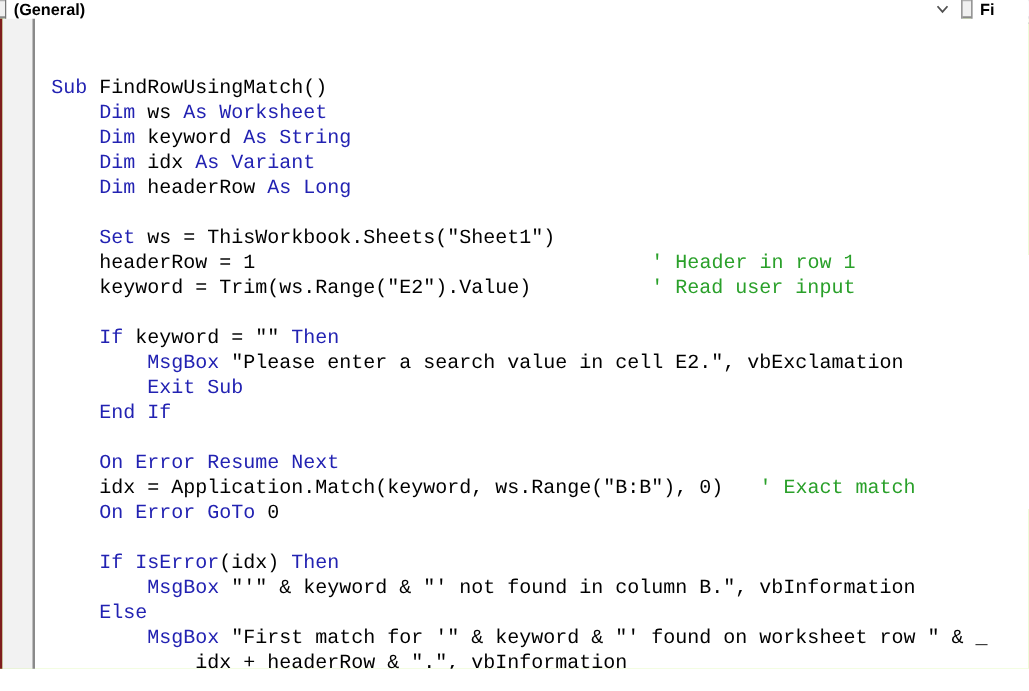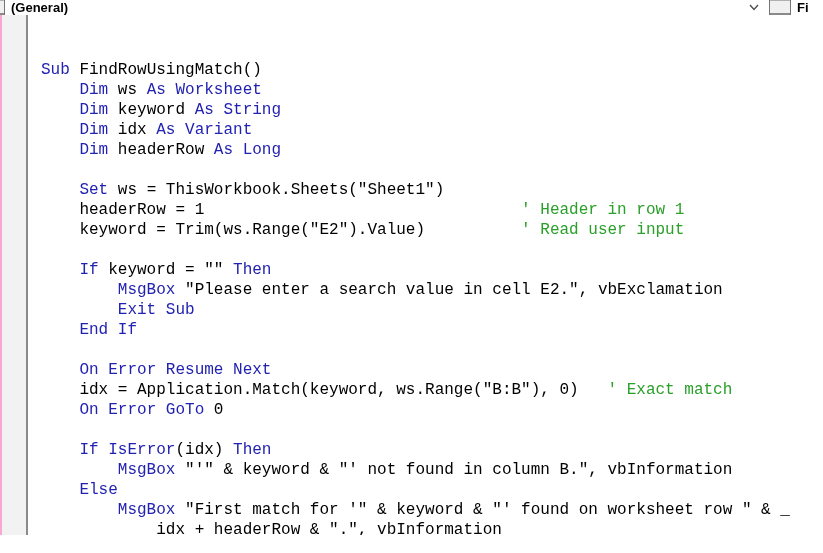--- a/index.html
+++ b/index.html
@@ -12,36 +12,36 @@
     font-family:"Liberation Sans",sans-serif;
   }
   .window{width:823px;height:553px;overflow:hidden;background:#ffffff;}
 
   
   .topbar{
     height:15px;background:#f0f0f0;
     border-top:1px solid #b0b0b0;
     border-bottom:2px solid #8a8a8a;
     display:flex;align-items:center;
-    padding:0 0 0 4px;gap:20px;
+    padding:0 0 0 4px;gap:7px;
   }
   .combo{
     background:#ffffff;border:1px solid #767676;height:23px;
     display:flex;align-items:center;
     font-weight:bold;font-size:13px;color:#000;
     padding:0 6px;overflow:hidden;white-space:nowrap;
   }
   .combo-left{flex:0 0 766px;justify-content:space-between;}
   .combo-right{flex:0 0 160px;}
   .chevron{display:flex;align-items:center;margin-right:2px;}
 
   
   .editor{
     display:flex;height:520px;background:#bef264;
-    border-left:2px solid #f9a8d4;
+    border-left:2px solid #7f1d1d;
   }
   .margin{
     flex:0 0 26px;background:#f2f2f2;border-right:2px solid #8a8a8a;
   }
   .code{
     flex:1;overflow:hidden;background:#ffffff;
     padding:5px 0 0 13px;
     font-family:"Liberation Mono","DejaVu Sans Mono",monospace;
     font-size:16px;line-height:20px;white-space:pre;color:var(--txt);
   }

